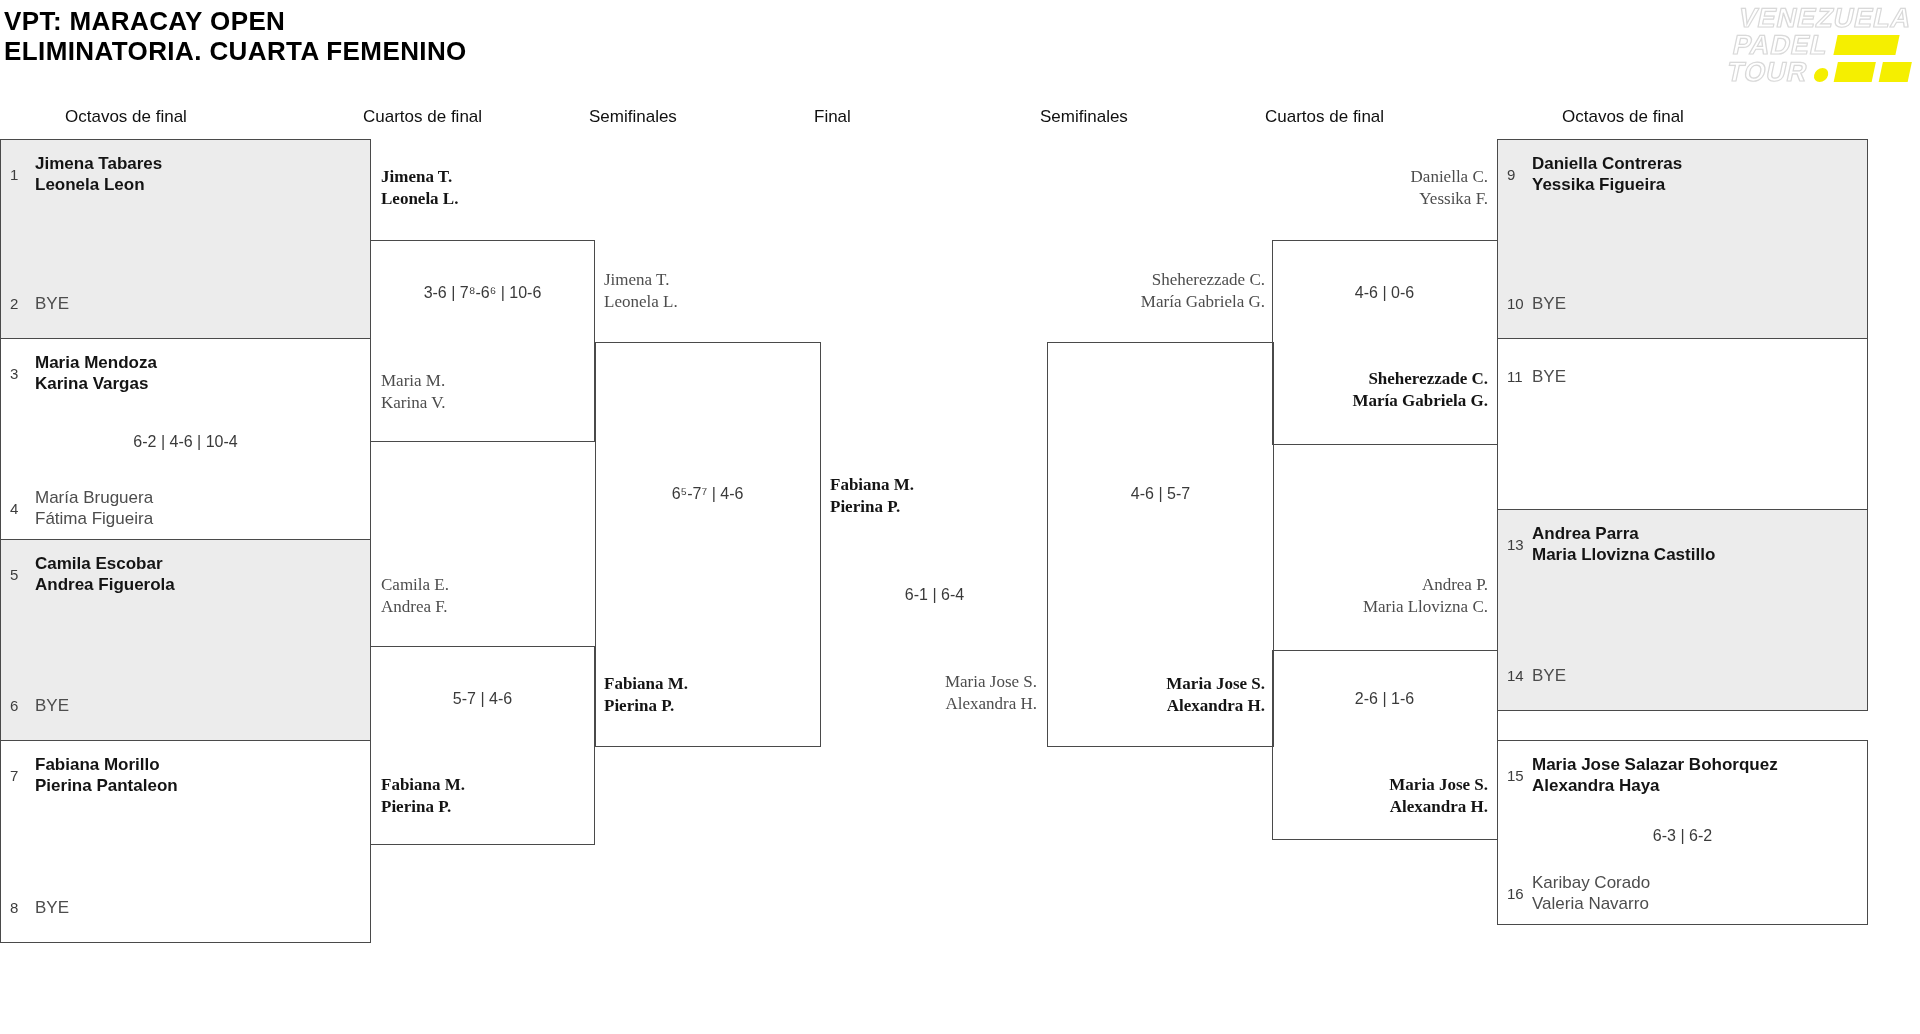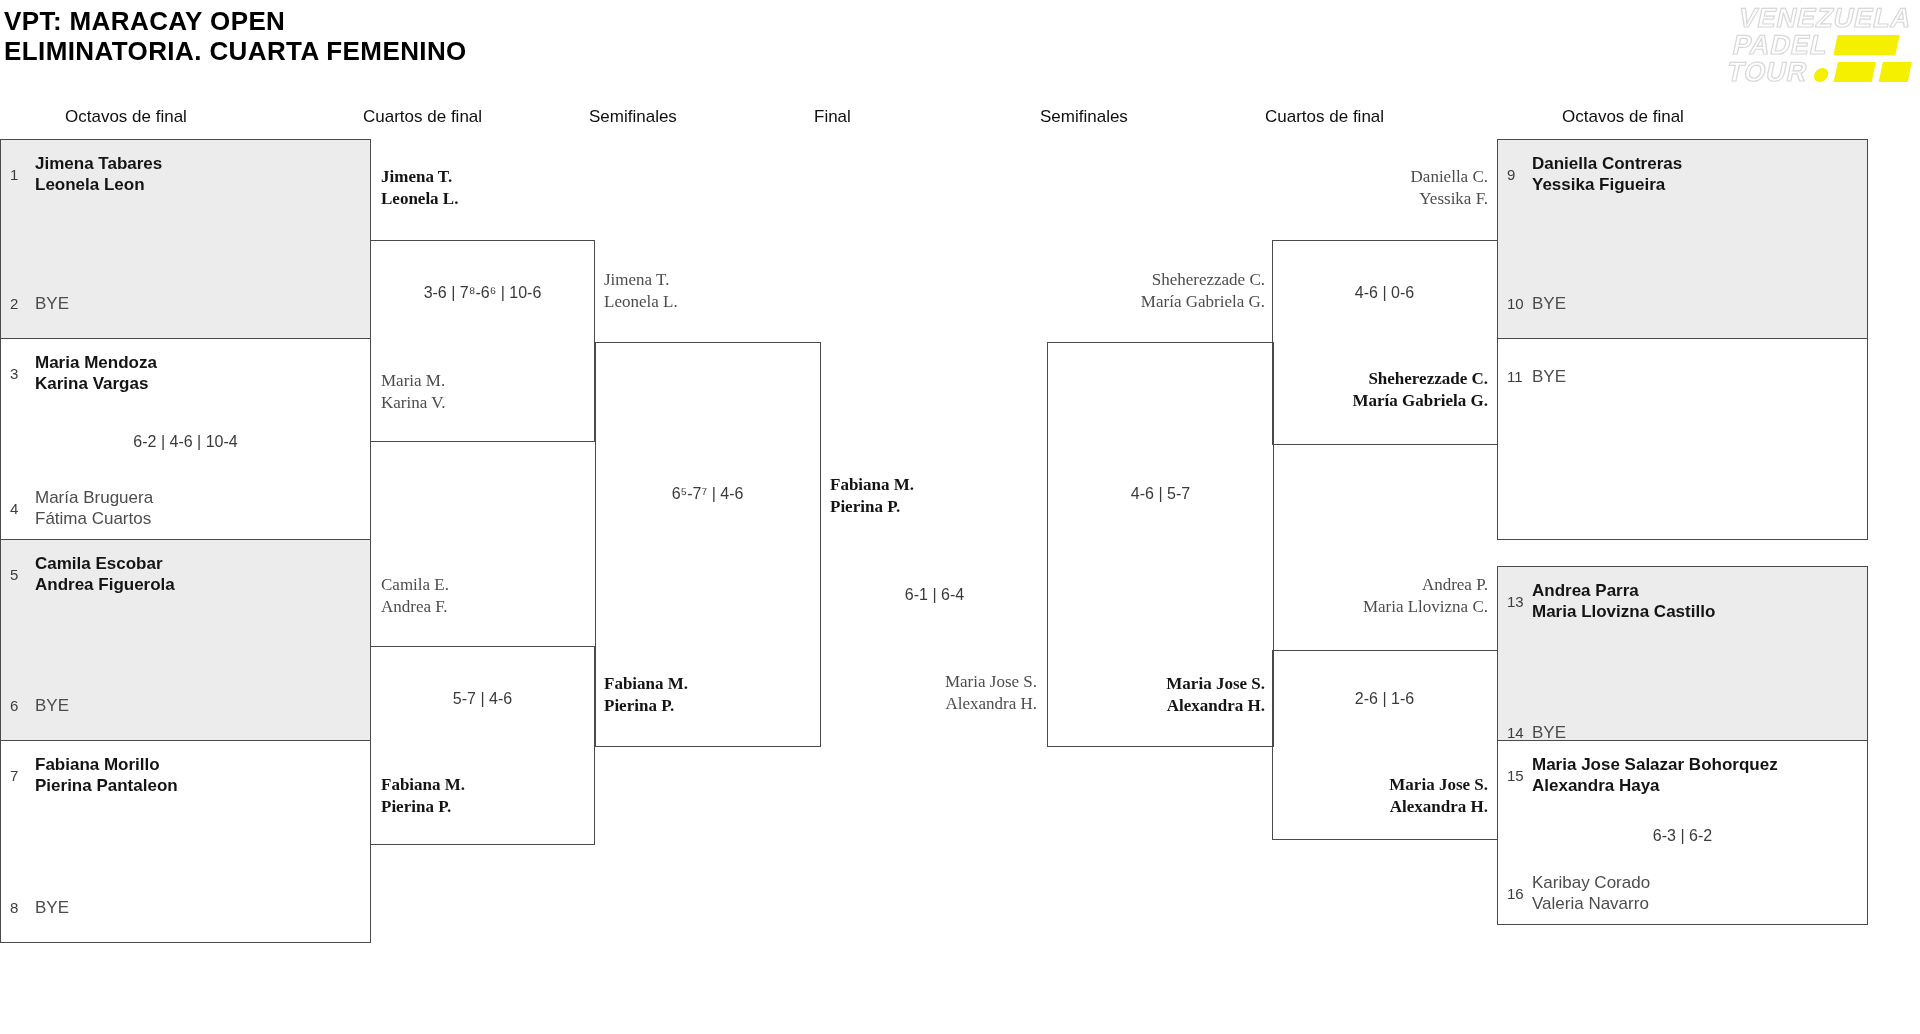--- a/index.html
+++ b/index.html
@@ -98,21 +98,21 @@
       <div class="names w">
         <div>Maria Mendoza</div>
           <div>Karina Vargas</div>
       </div>
     </div>
     <div class="fr-score">6-2 | 4-6 | 10-4</div>
     <div class="entry b">
       <span class="seed">4</span>
       <div class="names">
         <div>María Bruguera</div>
-          <div>Fátima Cuartos</div>
+          <div>Fátima Figueira</div>
       </div>
     </div>
   </div>
 
   <div class="fr-box shaded" style="left:0;top:539px;height:202px">
     <div class="entry t">
       <span class="seed">5</span>
       <div class="names w">
         <div>Camila Escobar</div>
           <div>Andrea Figuerola</div>
@@ -164,21 +164,21 @@
   <div class="fr-box" style="left:1497px;top:338px;height:202px">
     <div class="entry t-bye">
       <span class="seed">11</span>
       <div class="names">
         <div>BYE</div>
           <div></div>
       </div>
     </div>
   </div>
 
-  <div class="fr-box shaded" style="left:1497px;top:566px;height:202px">
+  <div class="fr-box shaded" style="left:1497px;top:509px;height:202px">
     <div class="entry t">
       <span class="seed">13</span>
       <div class="names w">
         <div>Andrea Parra</div>
           <div>Maria Llovizna Castillo</div>
       </div>
     </div>
     <div class="entry b-bye">
       <span class="seed">14</span>
       <div class="names">

